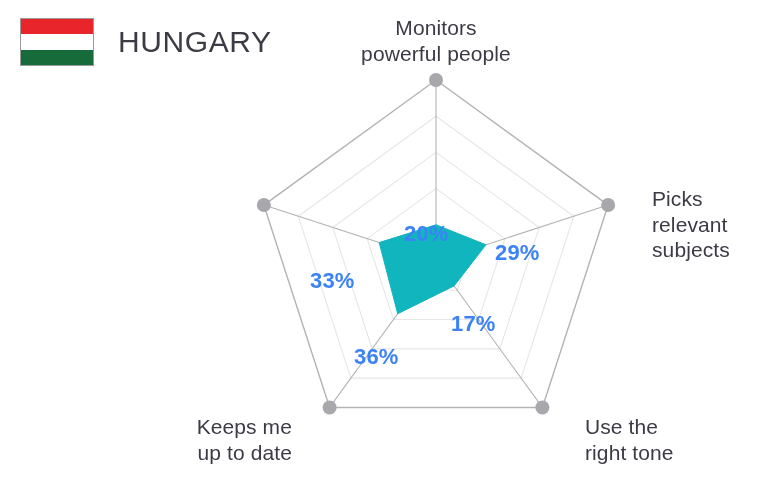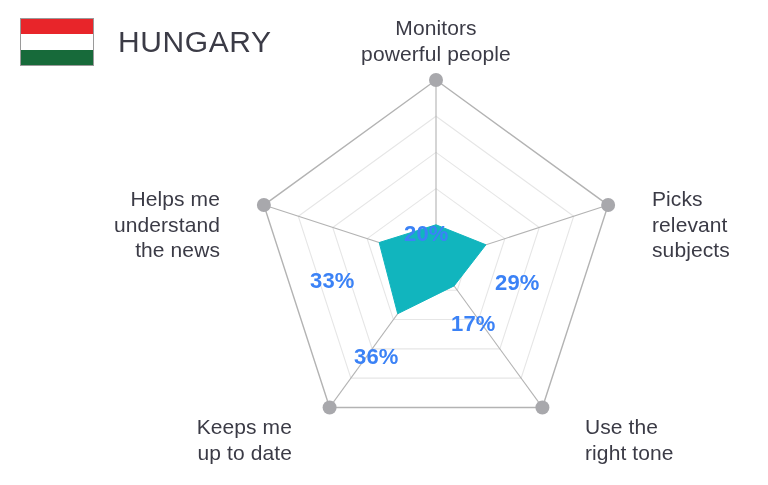--- a/index.html
+++ b/index.html
@@ -80,21 +80,21 @@
   
   .value-label {
     position: absolute;
     color: #3b82f6;
     font-size: 22px;
     font-weight: bold;
     letter-spacing: 0.2px;
     white-space: nowrap;
   }
   #value-monitors { left: 404px; top: 221px; }
-  #value-picks    { left: 495px; top: 270px; }
+  #value-picks    { left: 495px; top: 240px; }
   #value-tone     { left: 451px; top: 311px; }
   #value-keeps    { left: 354px; top: 344px; }
   #value-helps    { left: 310px; top: 268px; }
 </style>
 </head>
 <body>
 
 <div id="header">
   <div id="flag" style="border-color: rgb(154, 154, 154);">
     <div class="band" style="background: rgb(232, 37, 42);"></div>
@@ -135,22 +135,19 @@
 
   <div class="axis-label" id="label-picks">Picks
 relevant
 subjects</div>
   <div class="axis-label" id="label-monitors">Monitors
 powerful people</div>
   <div class="axis-label" id="label-keeps">Keeps me
 up to date</div>
   <div class="axis-label" id="label-tone">Use the
 right tone</div>
-  <div class="axis-label" id="label-helps">Helps me
-understand
-the news</div>
 
   <div class="value-label" id="value-monitors">20%</div>
   <div class="value-label" id="value-picks">29%</div>
   <div class="value-label" id="value-tone">17%</div>
   <div class="value-label" id="value-keeps">36%</div>
   <div class="value-label" id="value-helps">33%</div>
 </div>
 
 </body></html>

